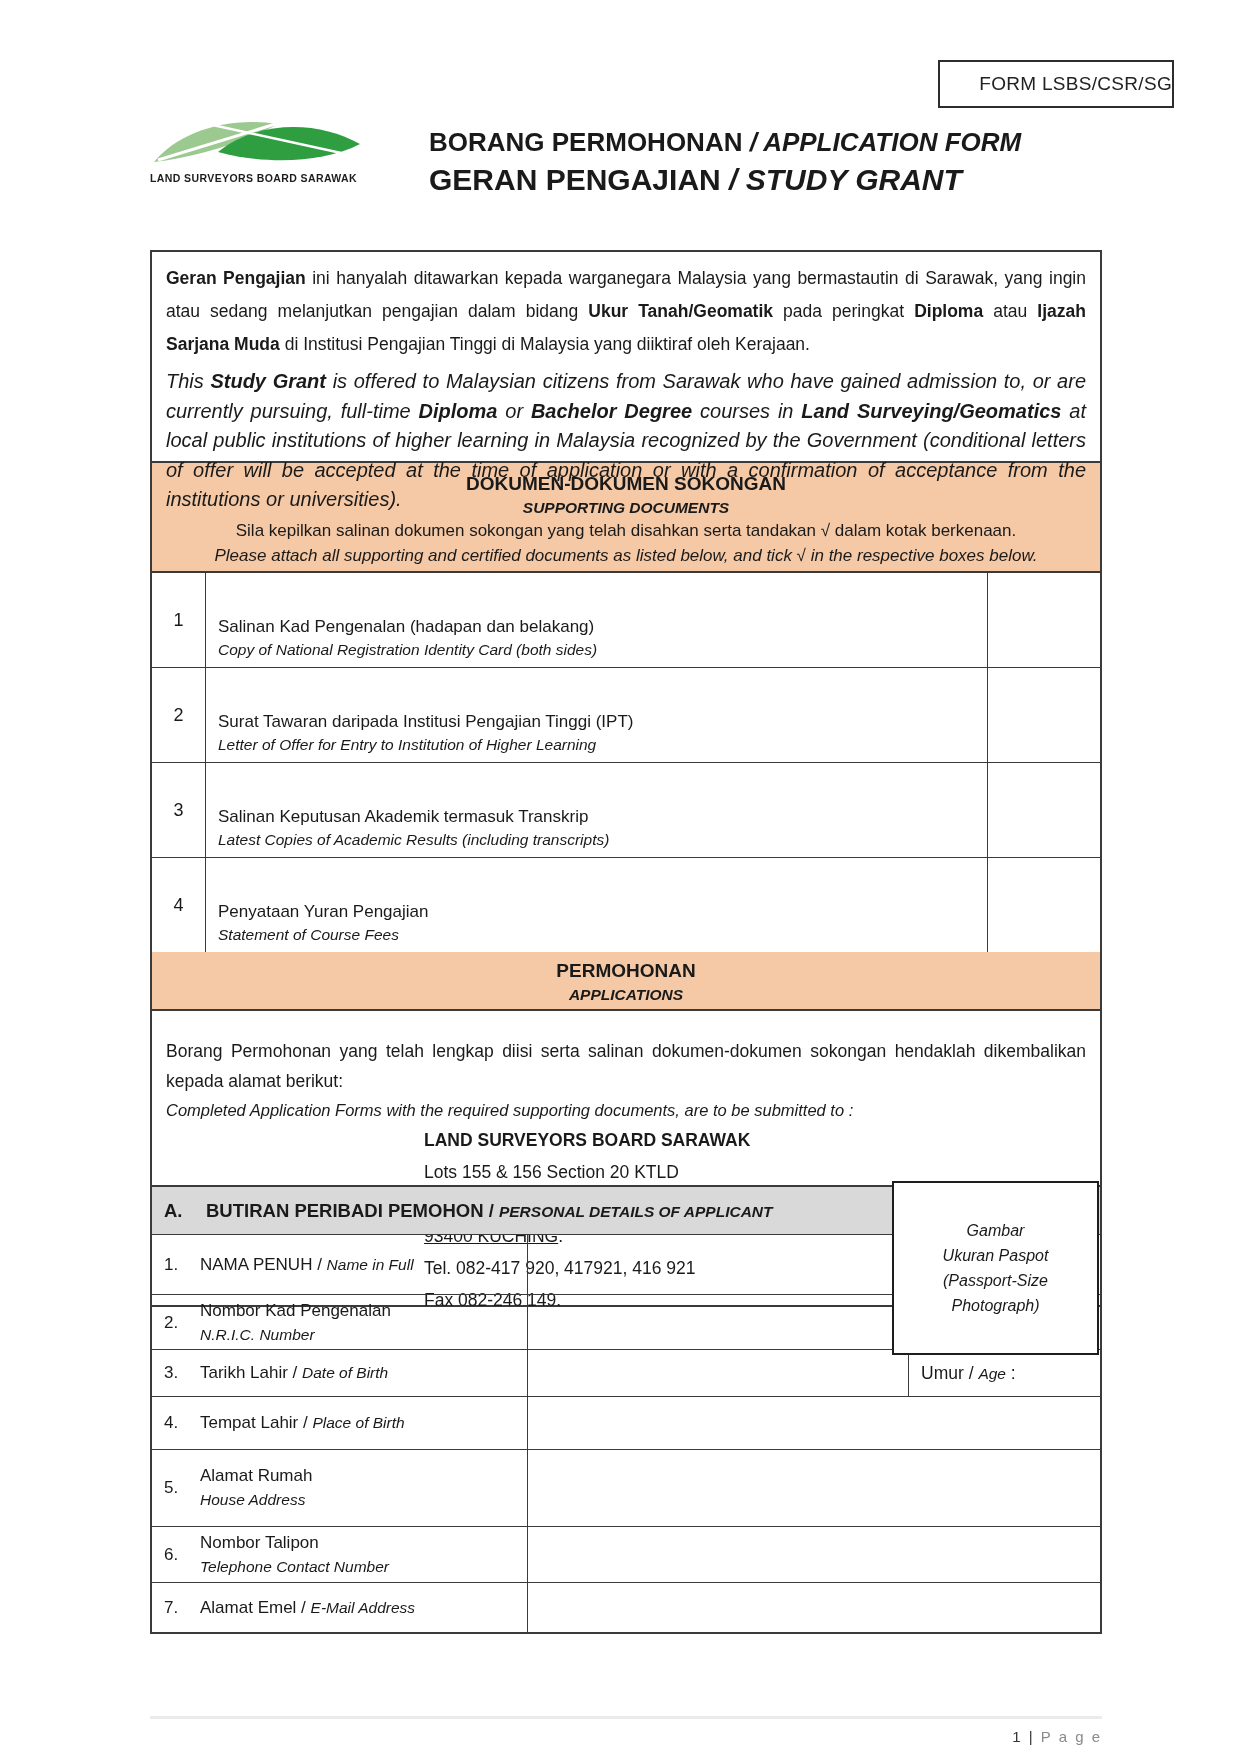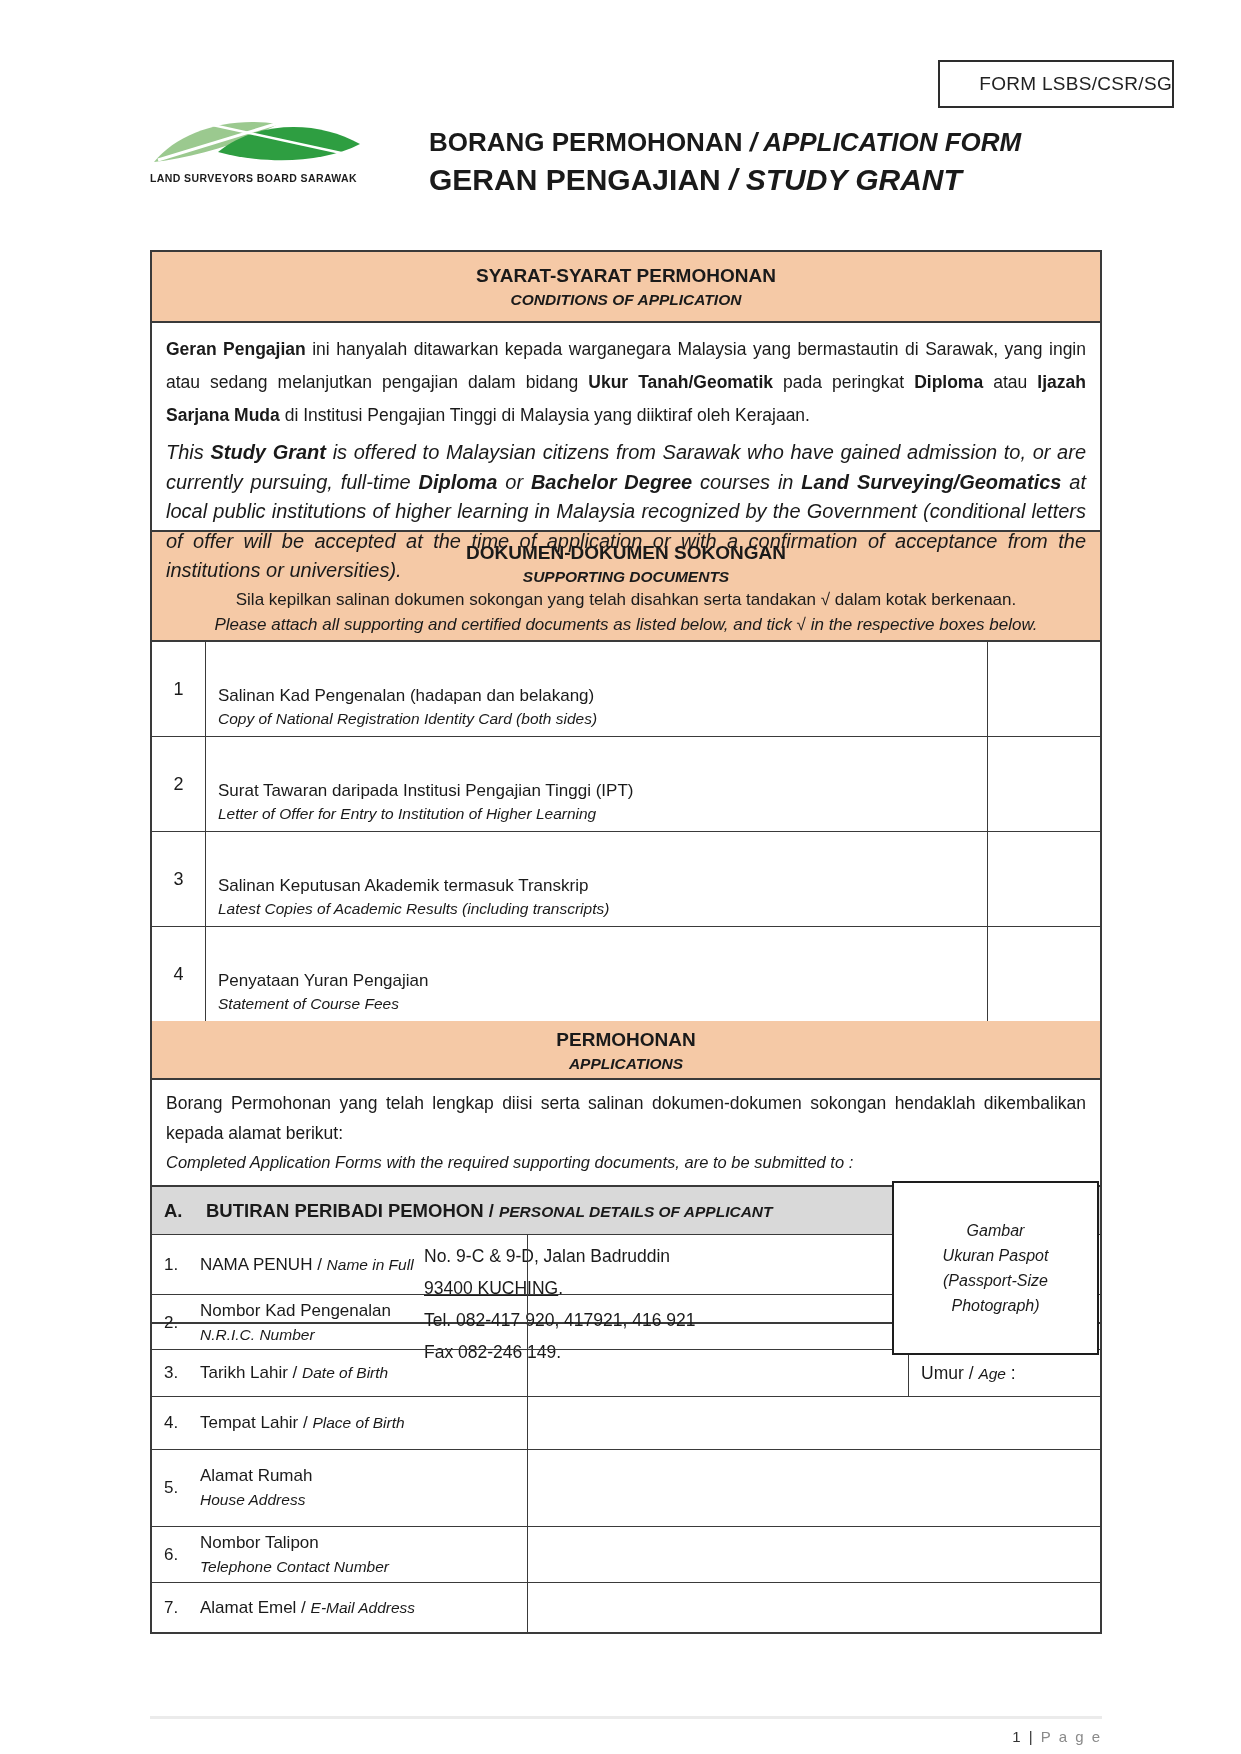--- a/index.html
+++ b/index.html
@@ -54,21 +54,21 @@
   .doc-no {
     border-right:1.5px solid #3a3a3a; display:flex; align-items:center; justify-content:center;
     font-size:18px;
   }
   .doc-text { padding:5px 12px 6px 12px; }
   .doc-my { font-size:17px; line-height:25px;margin-top:36px; }
   .doc-en { font-size:15.5px; font-style:italic; line-height:22px; }
   .doc-tick { border-left:1.5px solid #3a3a3a; }
 
   .perm-head { height:57px; padding-top:6px; }
-  .apps-body { height:244px; padding:8px 14px 0 14px; }
+  .apps-body { height:296px; padding:25px 14px 0 14px; }
   .apps-para-my { font-size:17.5px; line-height:30px; text-align:justify; margin:0; }
   .apps-para-en { font-size:16.5px; font-style:italic; line-height:28px; margin:0; }
   .address { margin-left:258px; font-size:17.5px; line-height:32px; }
   .addr-name { font-weight:bold; }
 
   
   .section-a {
     position:absolute; top:1185px; left:150px; width:952px;
     border:2px solid #3a3a3a; box-sizing:border-box;
   }
@@ -136,24 +136,20 @@
     <div class="title-line1">
       <span>BORANG PERMOHONAN</span><span class="title-en"> / APPLICATION FORM</span>
     </div>
     <div class="title-line2">
       <span>GERAN PENGAJIAN</span><span class="title-en"> / STUDY GRANT</span>
     </div>
   </div>
 
   <div class="main-table">
 
-    <div class="sec sec-head cond-head">
-      <div class="head-my">SYARAT-SYARAT PERMOHONAN</div>
-      <div class="head-en">CONDITIONS OF APPLICATION</div>
-    </div>
 
     <div class="sec cond-body">
       <p class="cond-para-my"><span class="b">Geran Pengajian</span><span> ini hanyalah ditawarkan kepada warganegara Malaysia yang bermastautin di Sarawak, yang ingin atau sedang melanjutkan pengajian dalam bidang </span><span class="b">Ukur Tanah/Geomatik</span><span> pada peringkat </span><span class="b">Diploma</span><span> atau </span><span class="b">Ijazah Sarjana Muda</span><span> di Institusi Pengajian Tinggi di Malaysia yang diiktiraf oleh Kerajaan.</span></p>
       <p class="cond-para-en"><span>This </span><span class="b">Study Grant</span><span> is offered to Malaysian citizens from Sarawak who have gained admission to, or are currently pursuing, full-time </span><span class="b">Diploma</span><span> or </span><span class="b">Bachelor Degree</span><span> courses in </span><span class="b">Land Surveying/Geomatics</span><span> at local public institutions of higher learning in Malaysia recognized by the Government (conditional letters of offer will be accepted at the time of application or with a confirmation of acceptance from the institutions or universities).</span></p>
     </div>
 
     <div class="sec sec-head docs-head">
       <div class="head-my">DOKUMEN-DOKUMEN SOKONGAN</div>
       <div class="head-en">SUPPORTING DOCUMENTS</div>
       <div class="docs-note-my">Sila kepilkan salinan dokumen sokongan yang telah disahkan serta tandakan √ dalam kotak berkenaan.</div>

